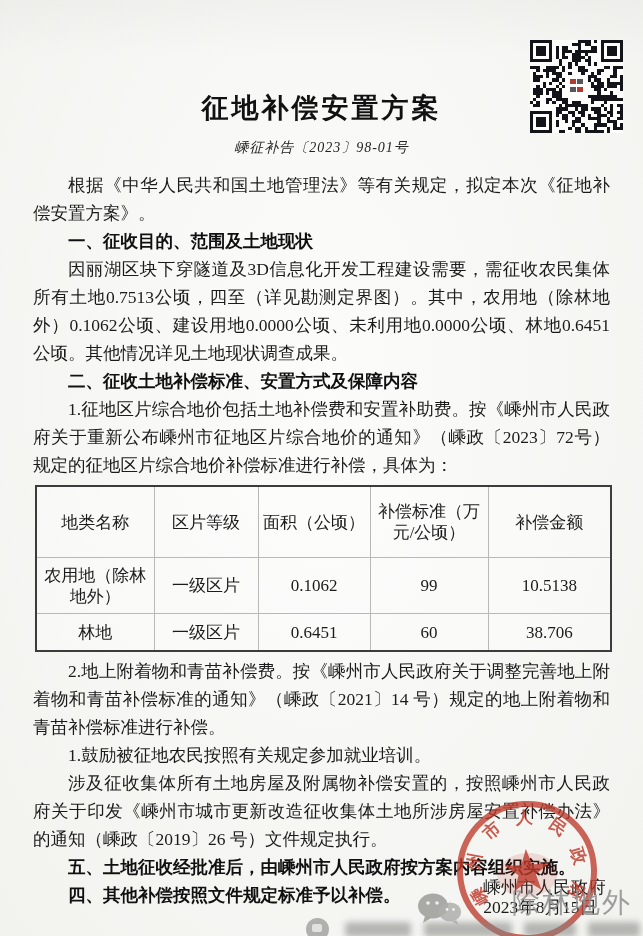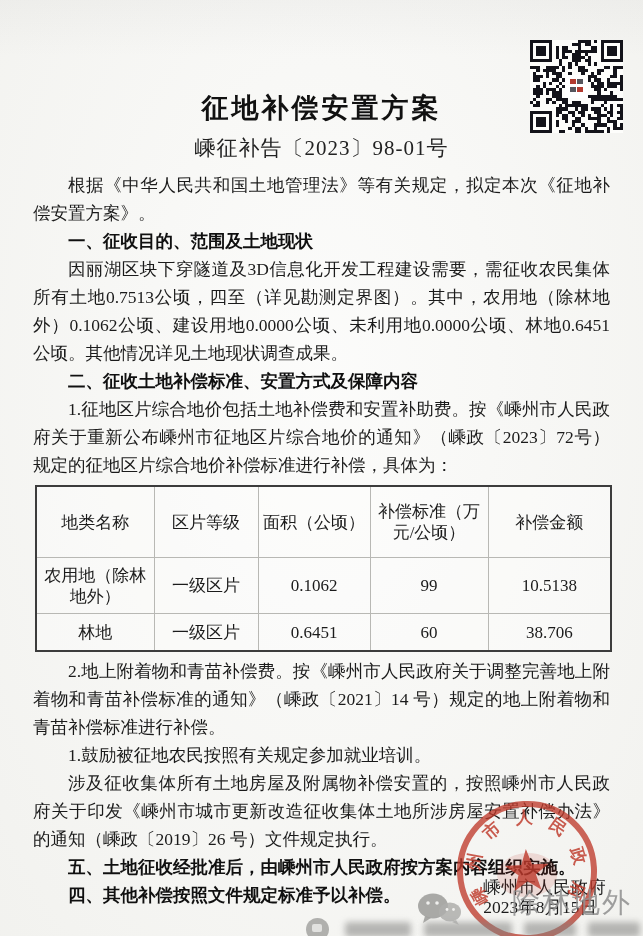--- a/index.html
+++ b/index.html
@@ -11,22 +11,22 @@
       linear-gradient(180deg, rgba(120,120,118,0.05) 0%, rgba(255,255,255,0) 6%),
       radial-gradient(ellipse at 50% 40%, rgba(255,255,255,0.6) 0%, rgba(205,205,200,0.12) 100%);
     color:#1c1c1c;
   }
   .content{position:absolute;left:0;top:0;width:643px;padding:92px 33px 0 33px;box-sizing:border-box;}
   .doc-title{
     text-align:center;font-family:"Liberation Sans","DejaVu Sans",sans-serif;
     font-weight:bold;font-size:27px;letter-spacing:3px;line-height:32px;color:#111;
   }
   .doc-number{
-    text-align:center;font-size:21px;letter-spacing:1px;line-height:22px;
-    margin-top:13px;margin-bottom:12px;color:#222;
+    text-align:center;font-size:14px;letter-spacing:1px;line-height:22px;
+    margin-top:13px;margin-bottom:12px;color:#222;font-style:italic;
   }
   .body-text p{margin:0;text-indent:2em;font-size:17.5px;line-height:28px;text-align:justify;color:#1b1b1b;}
   .body-text p.h{font-family:"Liberation Sans","DejaVu Sans",sans-serif;font-weight:bold;color:#101010;}
   table.comp{
     border-collapse:collapse;margin:6px 0 5px 2px;width:575px;table-layout:fixed;
     border:2px solid #3c3c3c;background:rgba(255,255,255,0.35);
   }
   table.comp th,table.comp td{
     border:1px solid #b8b8b4;font-weight:normal;font-size:17px;line-height:21px;
     text-align:center;vertical-align:middle;padding:3px 2px;color:#1b1b1b;

